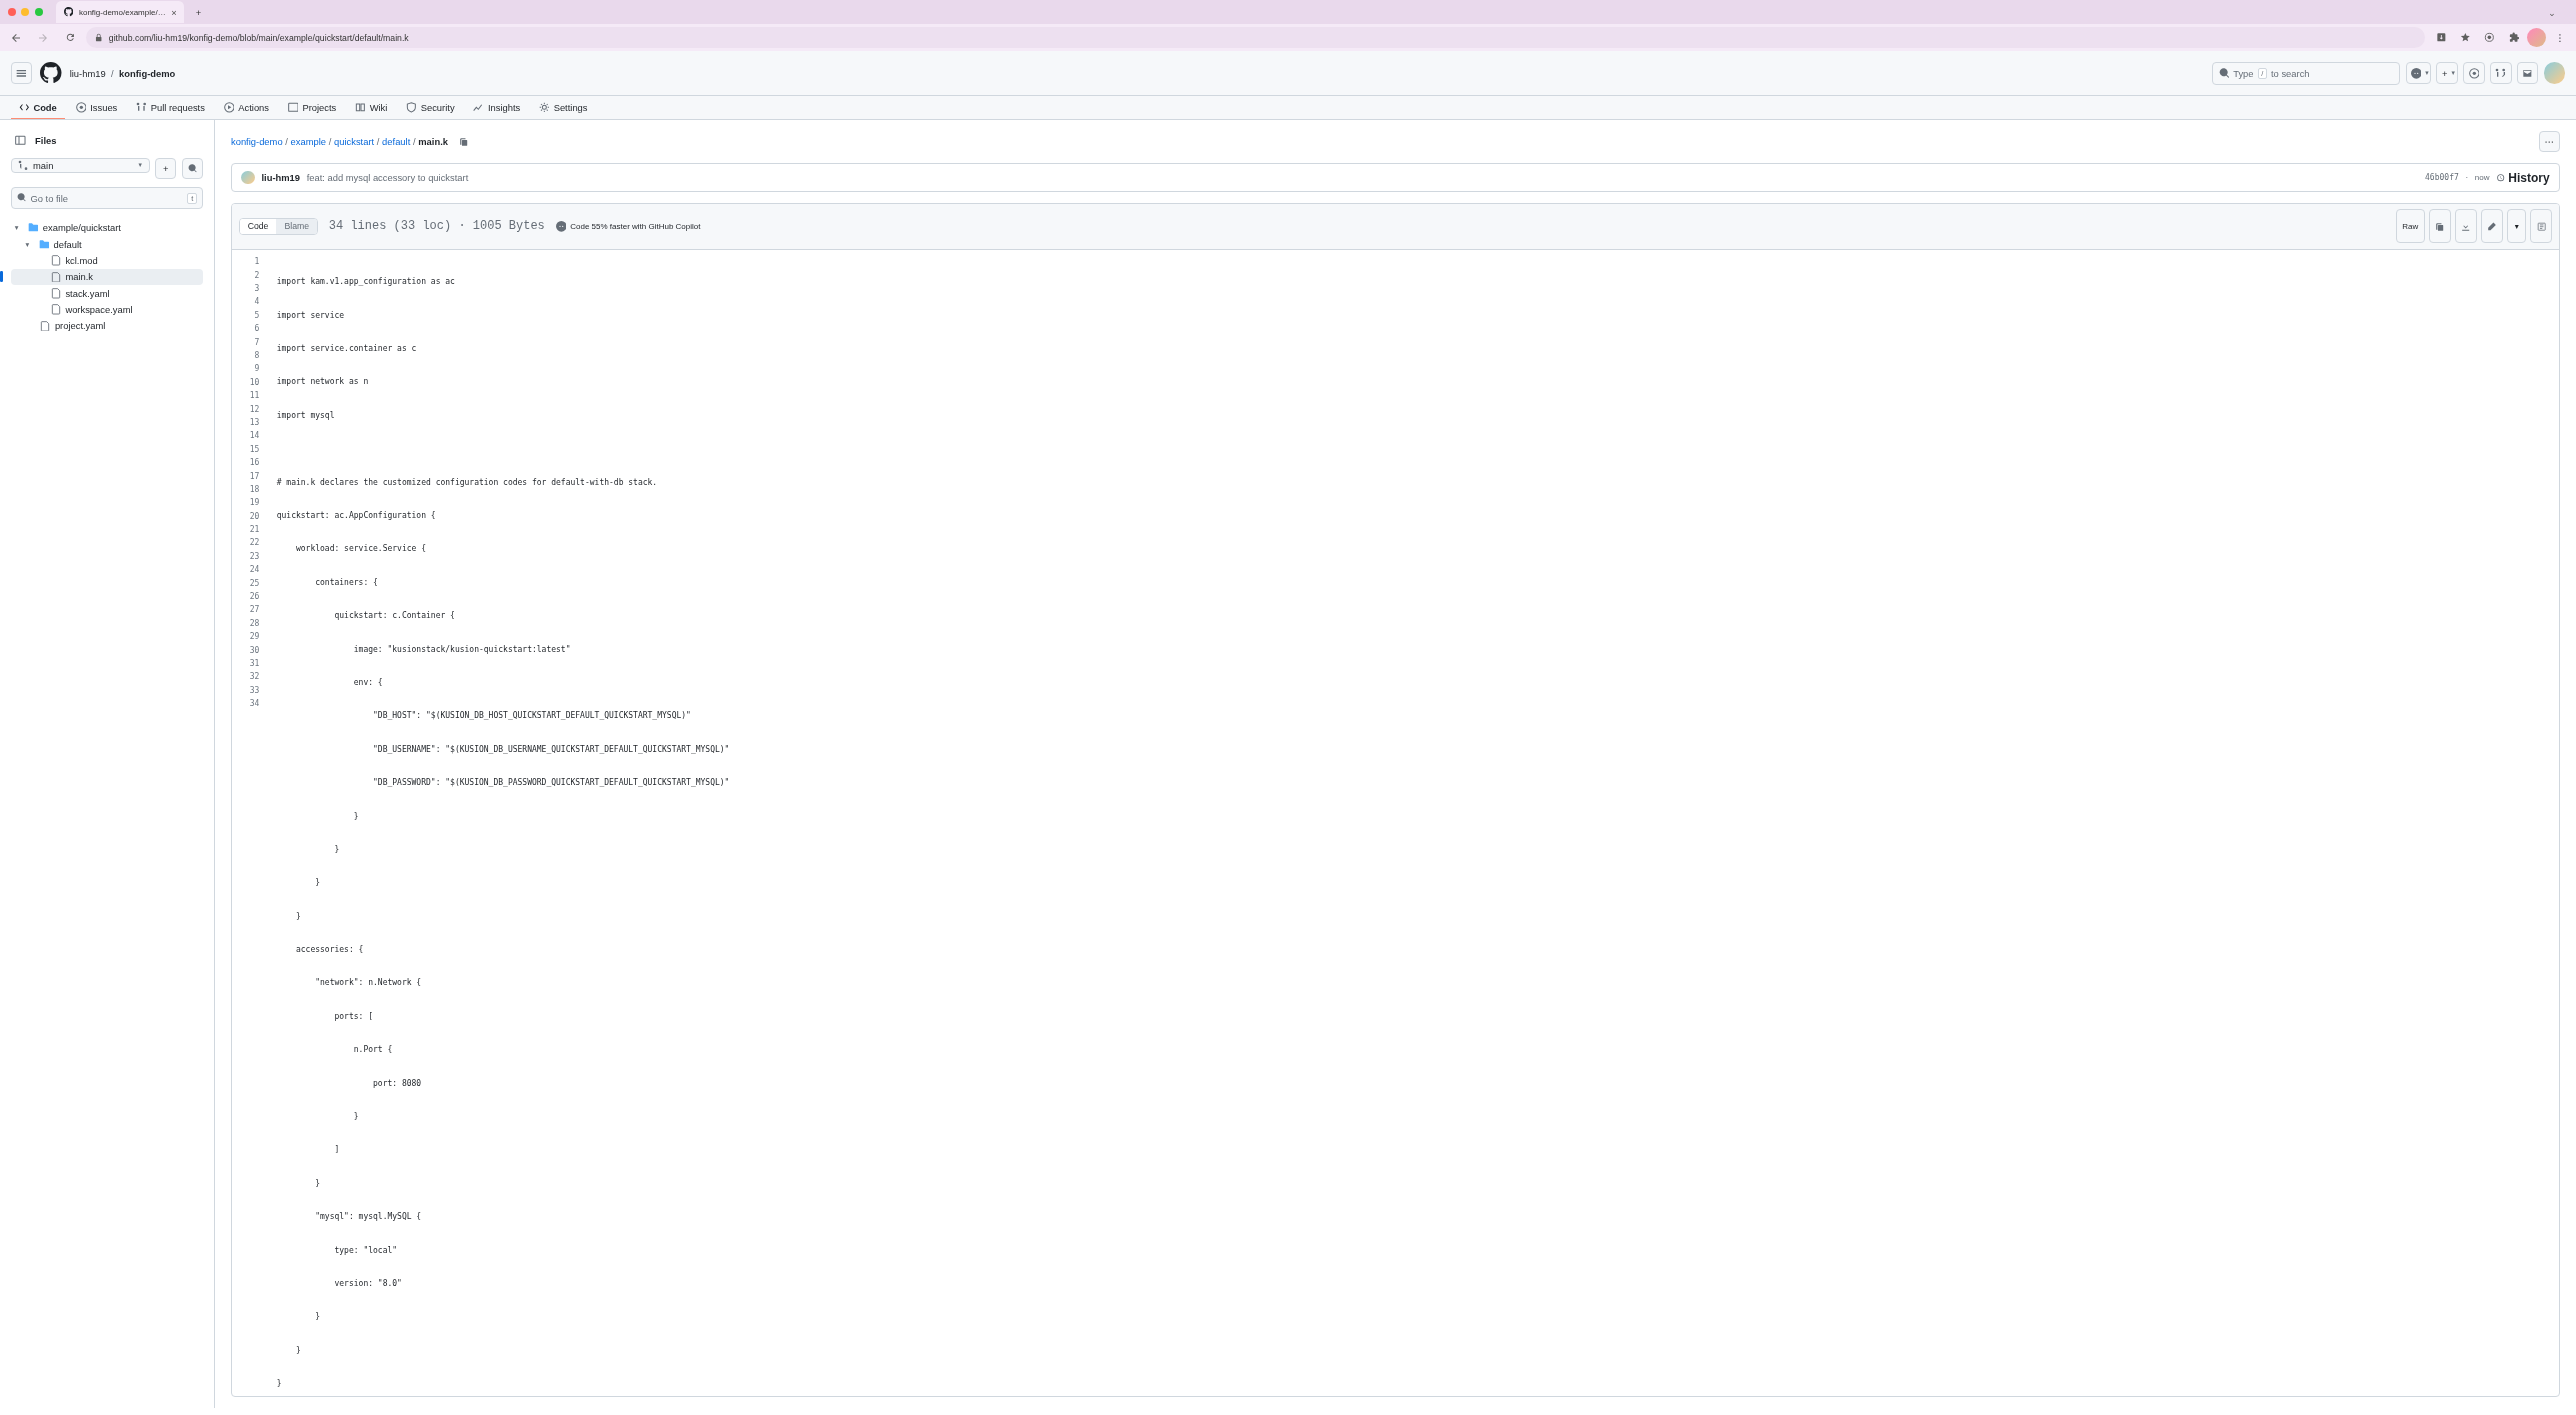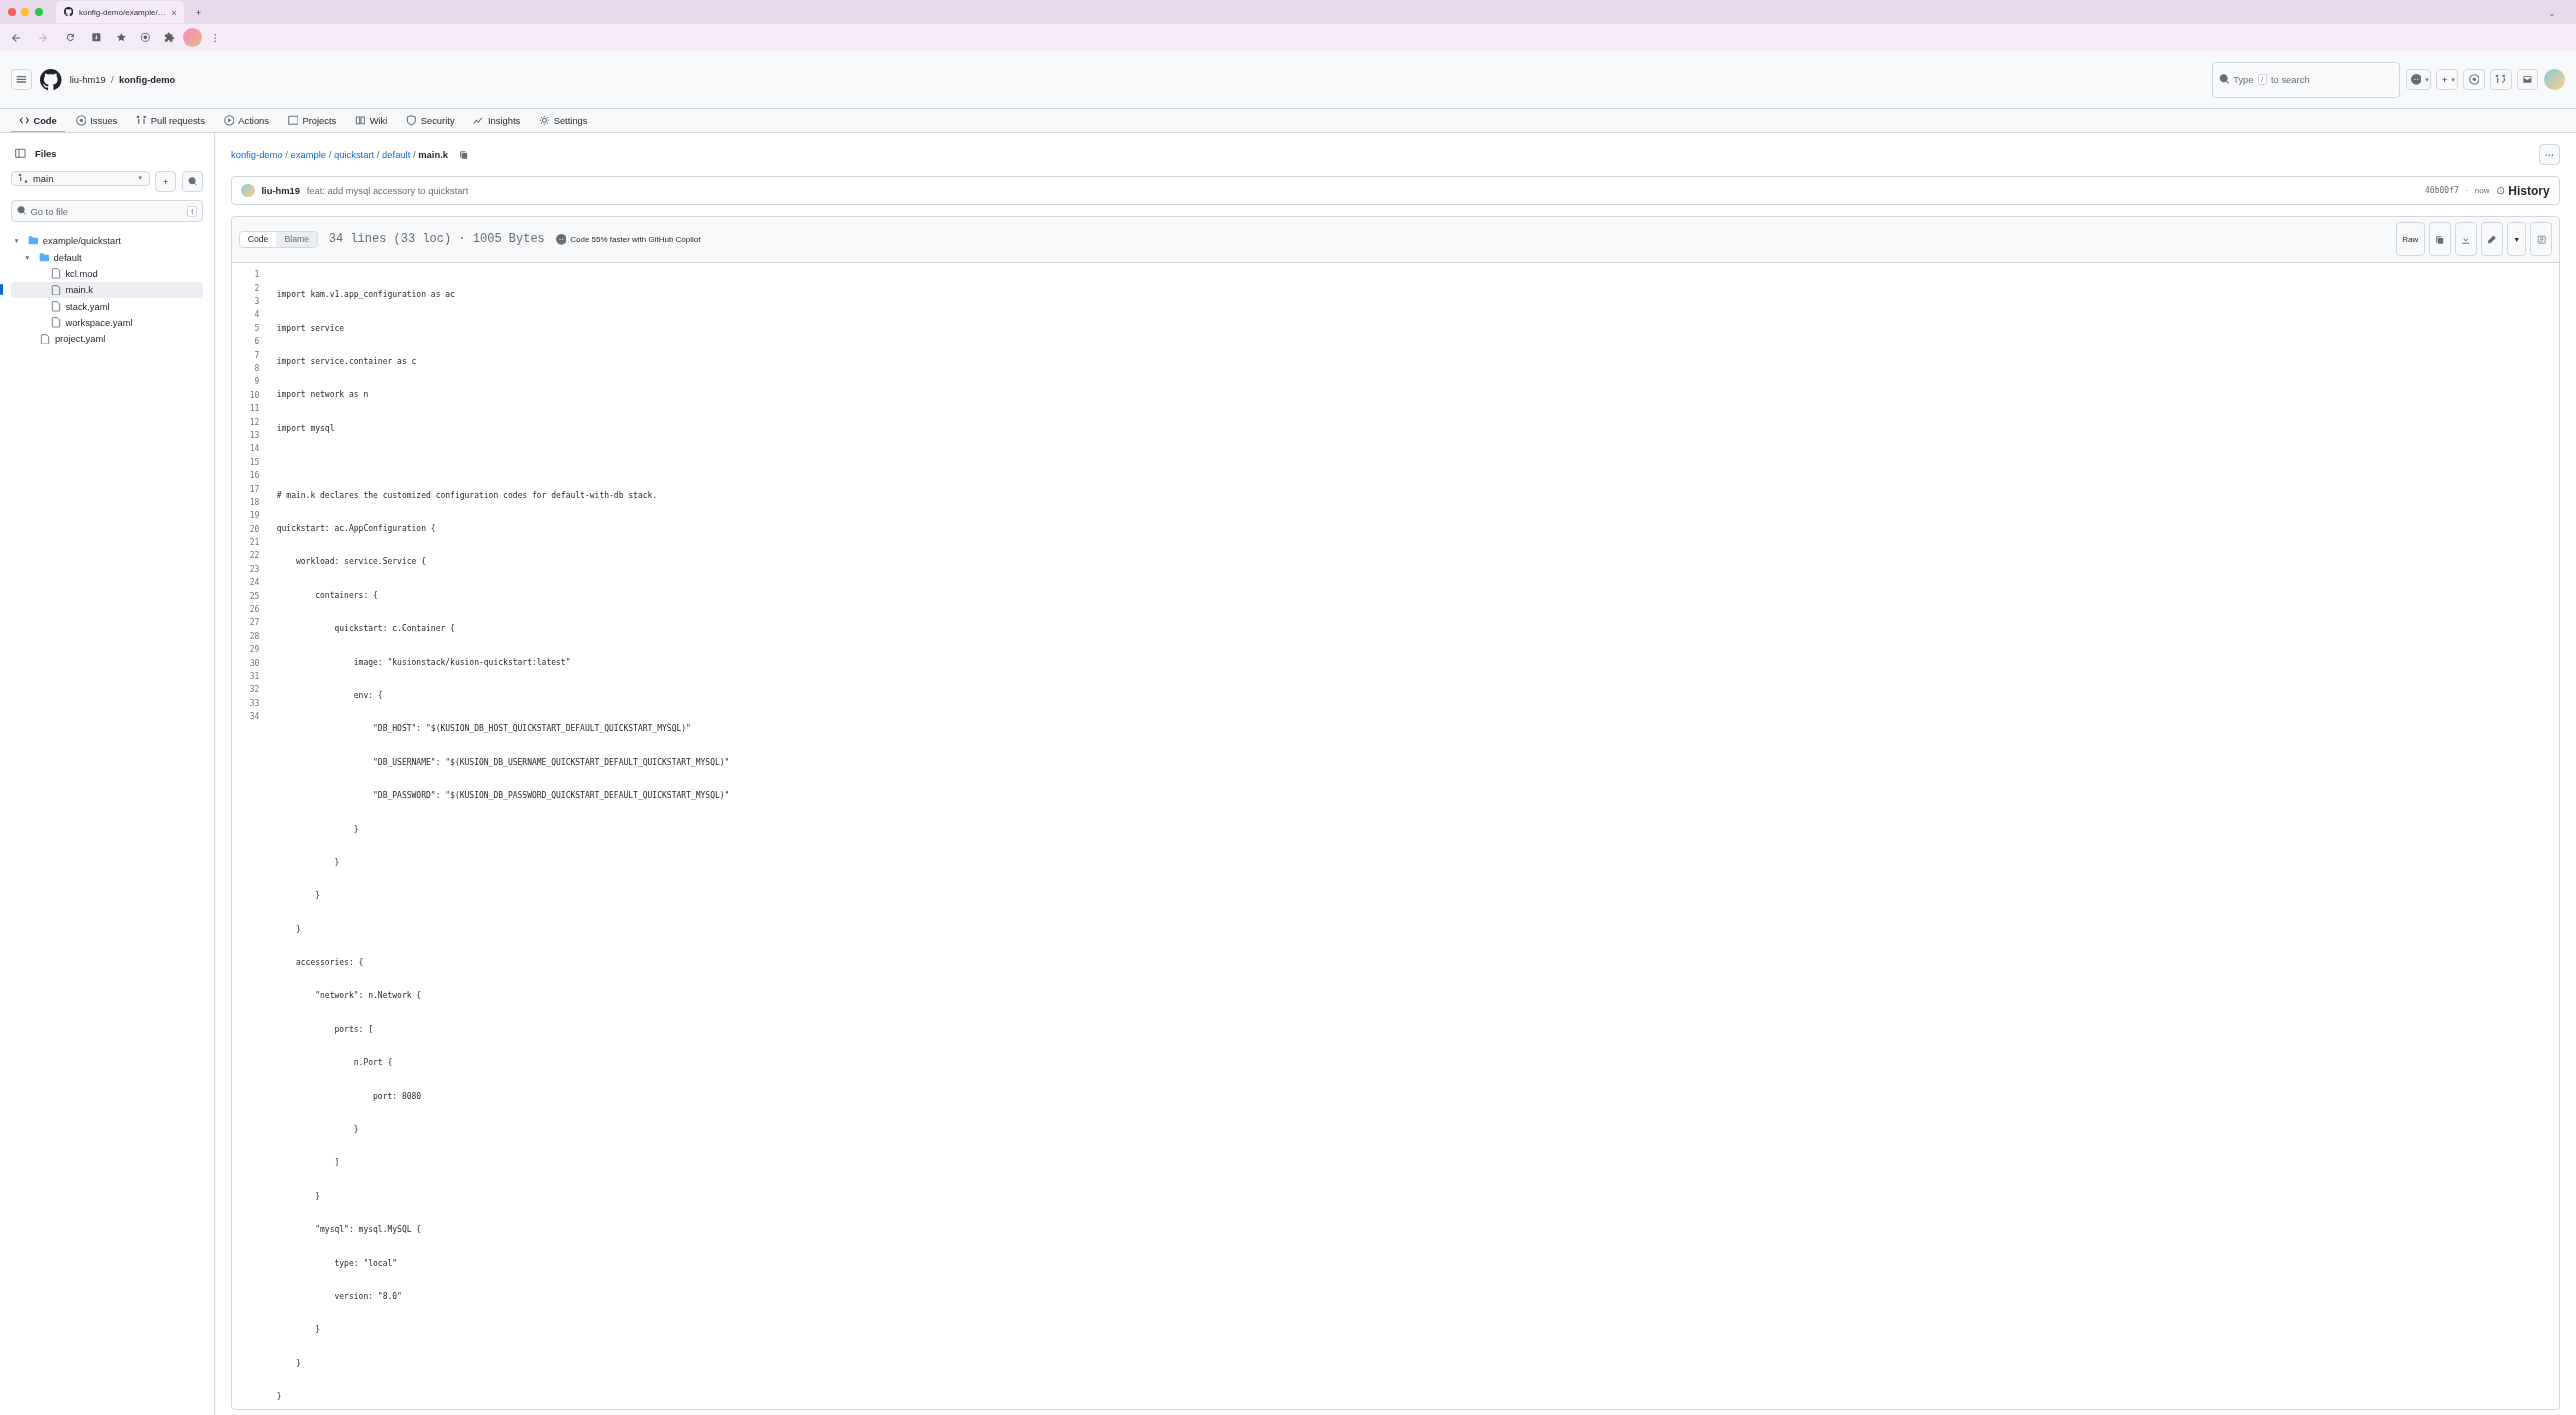--- a/index.html
+++ b/index.html
@@ -32,21 +32,21 @@
   
   
   .gh-header { display:flex; align-items:center; padding: 10.7px 10.7px; border-bottom: 0.7px solid #d0d7de; gap:8px; background:#f6f8fa; }
   .hamburger { width:21.5px; height:21.5px; border:0.7px solid #d0d7de; border-radius:4px; display:flex; align-items:center; justify-content:center; }
   .gh-logo svg { fill: #1f2328; }
   .breadcrumb-header { display:flex; align-items:center; gap:5.4px; font-size:9.4px; }
   .breadcrumb-header .owner { color:#1f2328; }
   .breadcrumb-header .sep { color:#656d76; }
   .breadcrumb-header .repo { font-weight:600; color:#1f2328; }
   .gh-header-right { margin-left:auto; display:flex; align-items:center; gap:5.4px; }
-  .search-box { display:flex; align-items:center; border:0.7px solid #d0d7de; border-radius:4px; padding:2.7px 5.4px; width:188px; height:36px; background:#f6f8fa; color:#656d76; gap:4px; font-size:9.4px; }
+  .search-box { display:flex; align-items:center; border:0.7px solid #d0d7de; border-radius:4px; padding:2.7px 5.4px; width:188px; height:23px; background:#f6f8fa; color:#656d76; gap:4px; font-size:9.4px; }
   .kbd { border:0.7px solid #d0d7de; border-radius:2px; padding:0 2.7px; font-size:7.4px; background:#fff; }
   .hdr-btn { height:21.5px; min-width:21.5px; border:0.7px solid #d0d7de; border-radius:4px; display:flex; align-items:center; justify-content:center; background:#f6f8fa; padding:0 4px; gap:2.7px; }
   .hdr-btn.split { padding-right:1.3px; }
   .hdr-btn .caret { font-size:6.7px; color:#656d76; margin-left:1.3px; }
   .gh-avatar { width:21.5px; height:21.5px; border-radius:50%; background: linear-gradient(135deg,#8cd,#fc8); }
   
   
   .repo-nav { display:flex; align-items:center; padding:0 10.7px; border-bottom:0.7px solid #d0d7de; gap:2.7px; background:#f6f8fa; }
   .repo-nav-item { display:flex; align-items:center; gap:4px; padding:5.4px 8px; font-size:9.4px; color:#1f2328; border-bottom:1.3px solid transparent; }
   .repo-nav-item.active { border-bottom-color:#fd8c73; font-weight:600; }
@@ -143,20 +143,28 @@
     </div>
     <div class="nav-btn disabled">
       <svg width="12" height="12" viewBox="0 0 24 24">
           <path fill="#5f5f5f" d="M12 4l-1.41 1.41L16.17 11H4v2h12.17l-5.58 5.59L12 20l8-8z"></path>
         </svg>
     </div>
     <div class="nav-btn">
       <svg width="10.7" height="10.7" viewBox="0 0 24 24">
           <path fill="#5f5f5f" d="M17.65 6.35A7.958 7.958 0 0012 4c-4.42 0-8 3.58-8 8s3.58 8 8 8c3.73 0 6.84-2.55 7.73-6h-2.08A5.99 5.99 0 0112 18c-3.31 0-6-2.69-6-6s2.69-6 6-6c1.66 0 3.14.69 4.22 1.78L13 11h7V4l-2.35 2.35z"></path>
         </svg>
+    </div>
+    <div class="url-bar">
+      <span class="lock">
+        <svg width="9.4" height="9.4" viewBox="0 0 24 24">
+            <path fill="#5f5f5f" d="M7 10V7a5 5 0 0110 0v3h1a1 1 0 011 1v9a1 1 0 01-1 1H6a1 1 0 01-1-1v-9a1 1 0 011-1h1zm2 0h6V7a3 3 0 00-6 0v3z"></path>
+          </svg>
+      </span>
+      <span class="url-text">github.com/liu-hm19/konfig-demo/blob/main/example/quickstart/default/main.k</span>
     </div>
     <div class="toolbar-actions">
       <div class="tb-btn">
           <svg width="10.7" height="10.7" viewBox="0 0 24 24">
             <path fill="#5f5f5f" d="M19 3H5a2 2 0 00-2 2v14a2 2 0 002 2h14a2 2 0 002-2V5a2 2 0 00-2-2zm-7 14l-4-4h3V7h2v6h3l-4 4z"></path>
           </svg>
         </div>
       <div class="tb-btn">
           <svg width="10.7" height="10.7" viewBox="0 0 24 24">
             <path fill="#5f5f5f" d="M12 17.27L18.18 21l-1.64-7.03L22 9.24l-7.19-.61L12 2 9.19 8.63 2 9.24l5.46 4.73L5.82 21z"></path>

